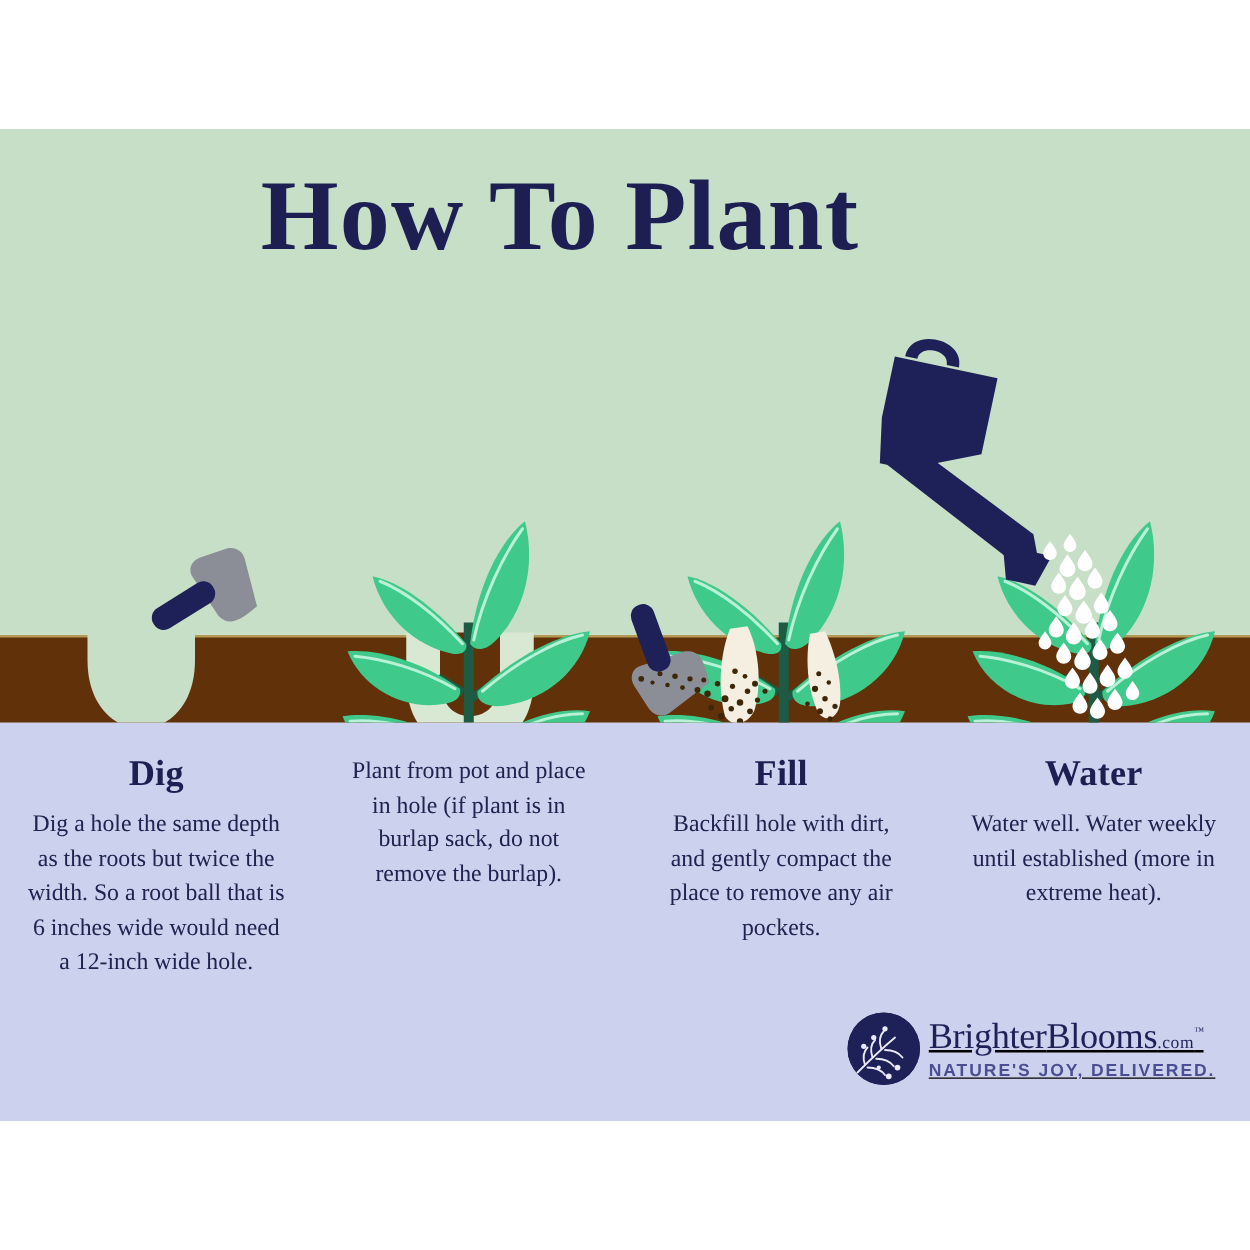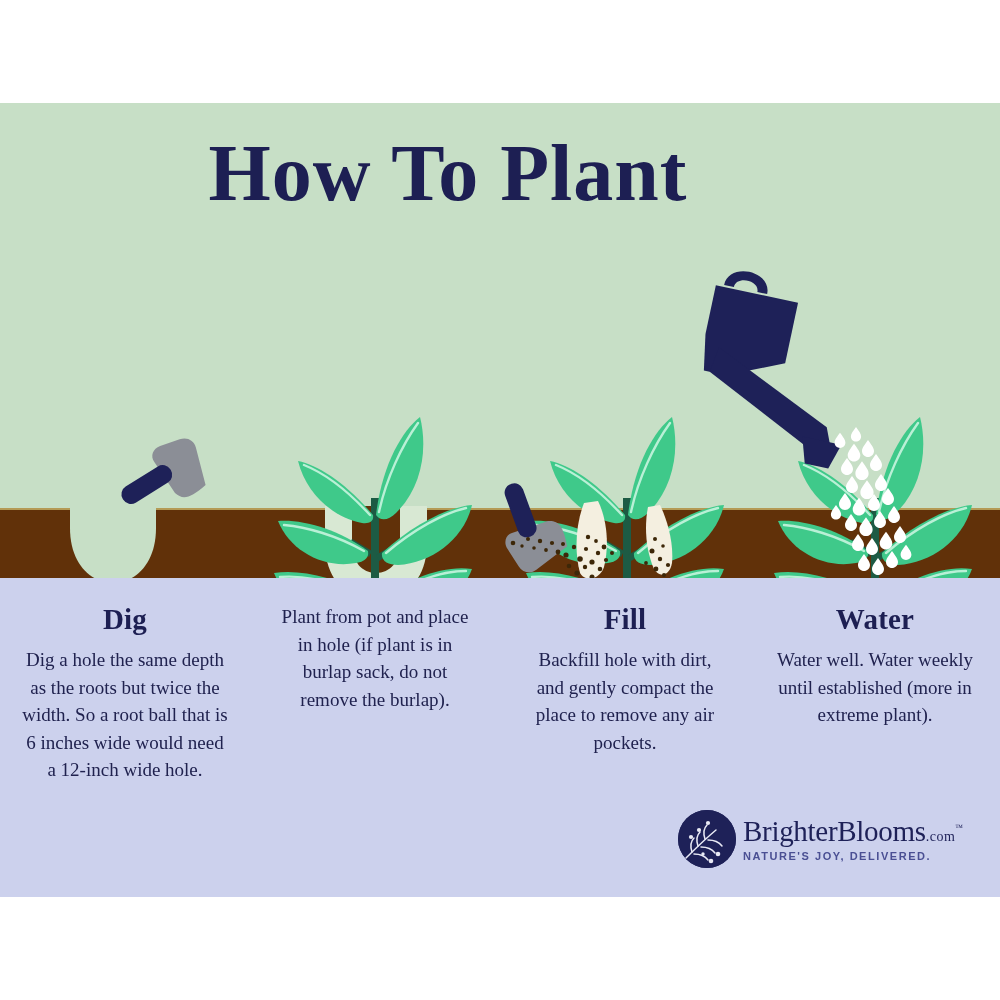--- a/index.html
+++ b/index.html
@@ -74,35 +74,35 @@
     position:absolute;left:678px;top:705px;
     width:270px;height:62px;
     display:flex;align-items:center;
   }
   .logo-mark{
     width:58px;height:58px;border-radius:50%;
     background:#1e2158;
     position:relative;flex:0 0 58px;
   }
   .logo-text{
-    margin-left:7px;line-height:1;
+    margin-left:7px;line-height:1;text-decoration:underline;
   }
   .logo-word{
     font-family:"Liberation Serif", serif;
     font-size:29px;color:#1e2158;
     white-space:nowrap;
     letter-spacing:-0.3px;
   }
   .logo-word .dotcom{font-size:14px;letter-spacing:0.5px;}
   .logo-word .tm{font-size:8px;vertical-align:super;}
   .logo-tag{
     font-family:"Liberation Sans", sans-serif;
-    font-size:11px;font-weight:bold;color:#4a4f93;
+    font-size:14px;font-weight:bold;color:#4a4f93;
     letter-spacing:1.55px;
-    text-align:left;
+    text-align:center;
     margin-top:5px;
     white-space:nowrap;
   }
 </style>
 </head>
 <body>
 
 <div id="poster">
 
   <div class="band-sky"></div>
@@ -351,21 +351,21 @@
     </div>
     <div class="col col-2">
       <p>Plant from pot and place in hole (if plant is in burlap sack, do not remove the burlap).</p>
     </div>
     <div class="col col-3">
       <h3>Fill</h3>
       <p>Backfill hole with dirt, and gently compact the place to remove any air pockets.</p>
     </div>
     <div class="col col-4">
       <h3>Water</h3>
-      <p>Water well. Water weekly until established (more in extreme plant).</p>
+      <p>Water well. Water weekly until established (more in extreme heat).</p>
     </div>
   </div>
 
   <div class="logo">
     <div class="logo-mark">
       <svg width="58" height="58" viewBox="0 0 58 58">
         <circle cx="29" cy="29" r="29" fill="#1e2158"></circle>
         <g stroke="#e9eaf5" stroke-width="1.5" fill="none" stroke-linecap="round">
           <path d="M 8 48 C 16 40 26 30 38 20"></path>
           <path d="M 14 42 C 12 36 13 31 16 28"></path>

